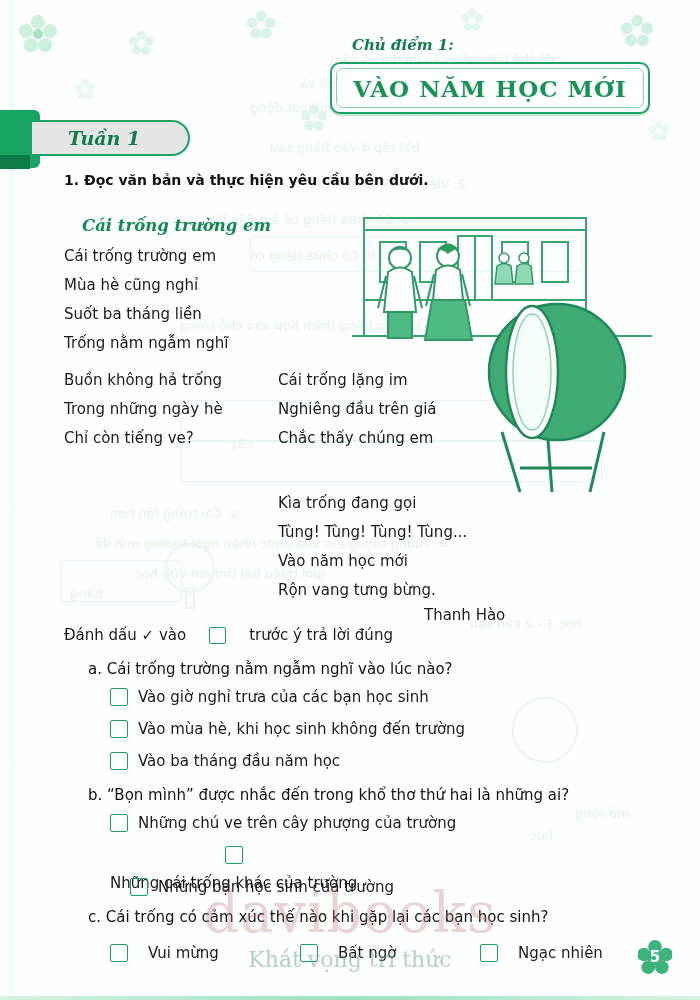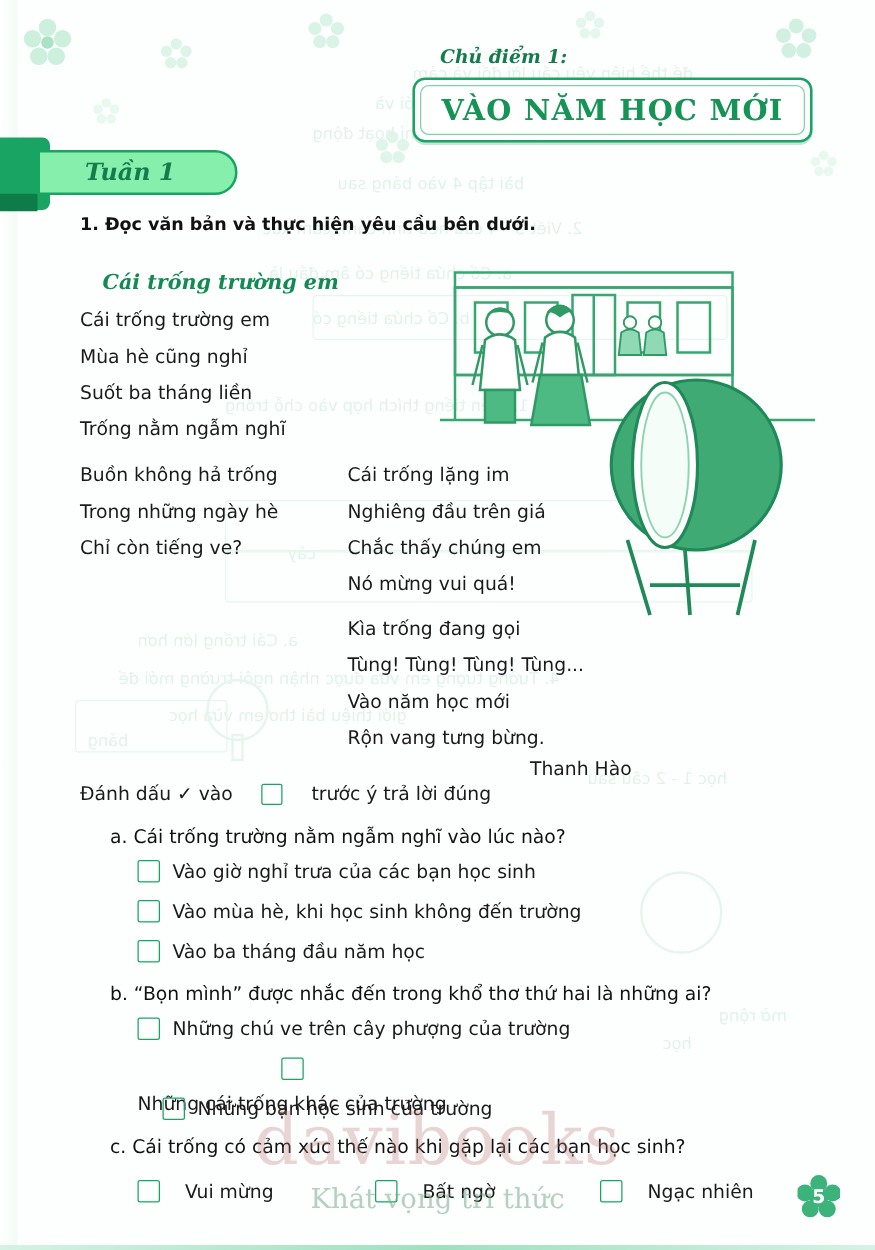--- a/index.html
+++ b/index.html
@@ -71,21 +71,21 @@
     font-family:"DejaVu Serif", serif;
     font-weight:bold;
     font-size:23px;
     letter-spacing:1px;
     color:#159455;
     text-transform:uppercase;
   }
   .tuan-banner {
     position:absolute; left:30px; top:120px;
     width:160px; height:36px;
-    background:#86efac;
+    background:#e5e5e5;
     border:2.5px solid #1aa463;
     border-radius:0 18px 18px 0;
     display:flex; align-items:center; padding-left:36px;
     box-sizing:border-box;
   }
   .tuan-text {
     font-family:"DejaVu Serif", serif;
     font-weight:bold; font-style:italic;
     font-size:19px; color:#127c4c;
   }
@@ -345,21 +345,20 @@
   <div class="poem-col c2">
     <div>Buồn không hả trống</div>
     <div>Trong những ngày hè</div>
     <div>Chỉ còn tiếng ve?</div>
   </div>
 
   <div class="poem-col c3">
     <div>Cái trống lặng im</div>
     <div>Nghiêng đầu trên giá</div>
     <div>Chắc thấy chúng em</div>
-    <div>Nó mừng vui quá!</div>
   </div>
 
   <div class="poem-col c4">
     <div>Kìa trống đang gọi</div>
     <div>Tùng! Tùng! Tùng! Tùng...</div>
     <div>Vào năm học mới</div>
     <div>Rộn vang tưng bừng.</div>
   </div>
 
   <div class="author">Thanh Hào</div>

